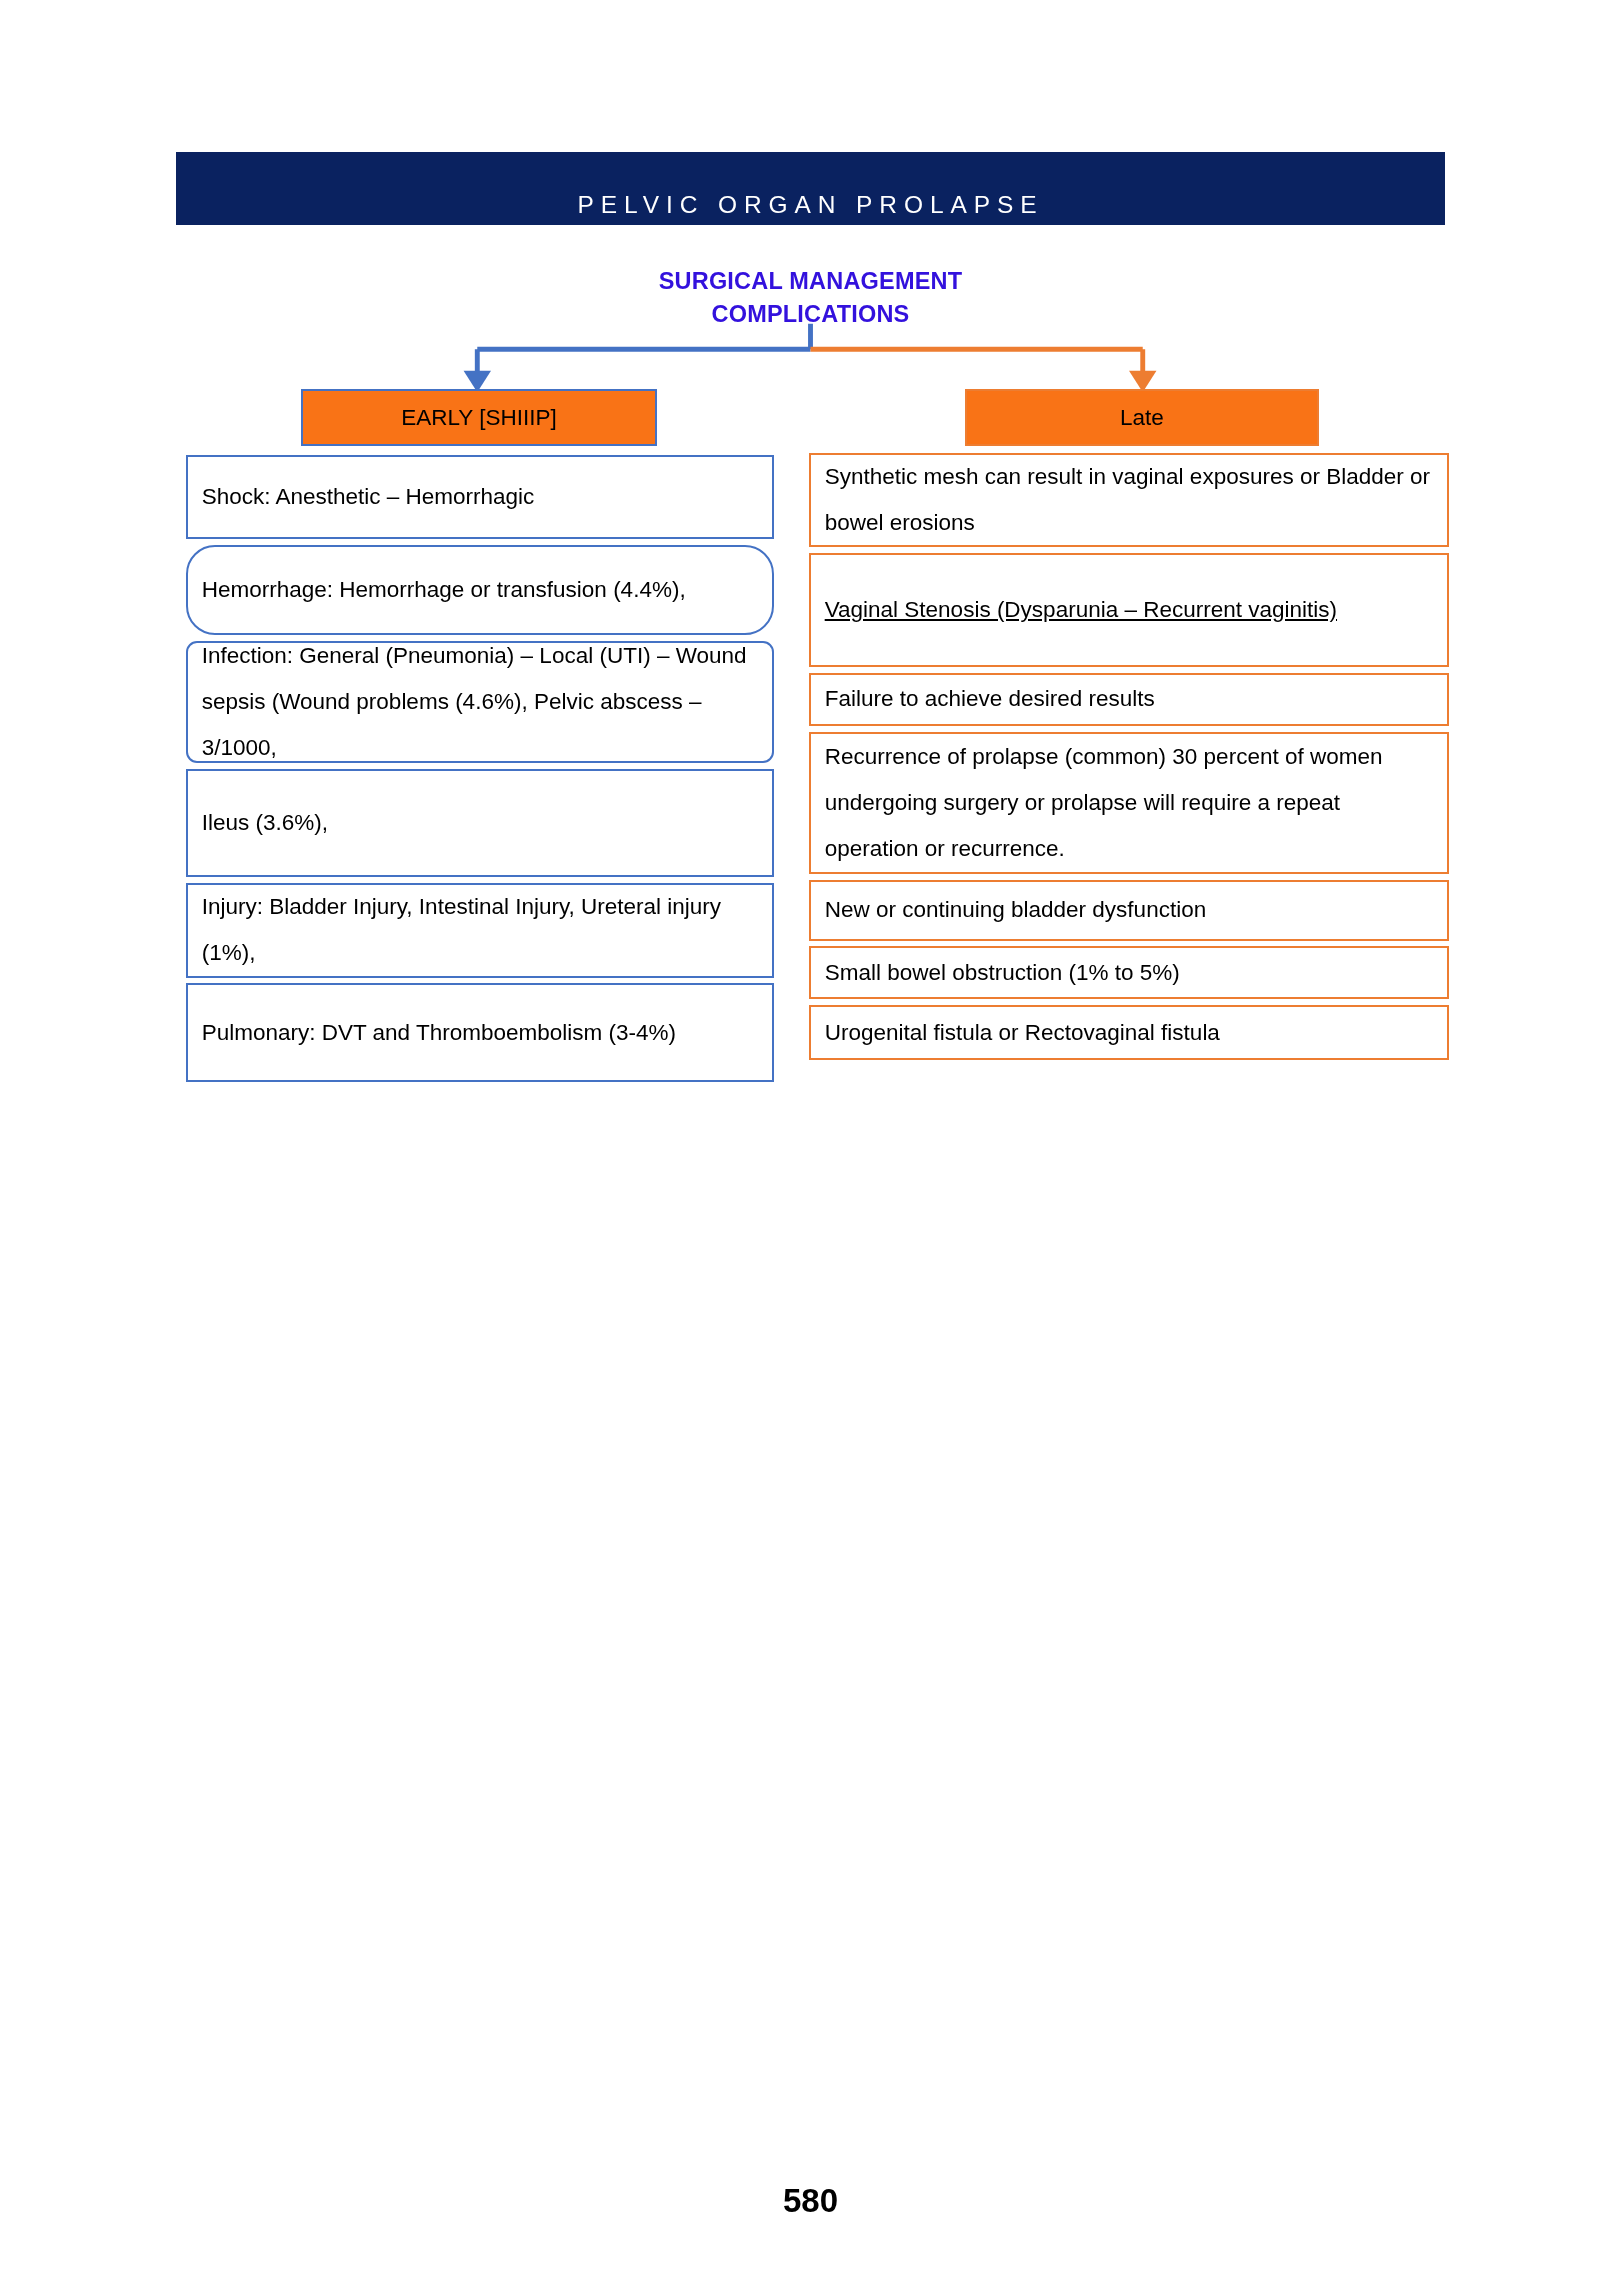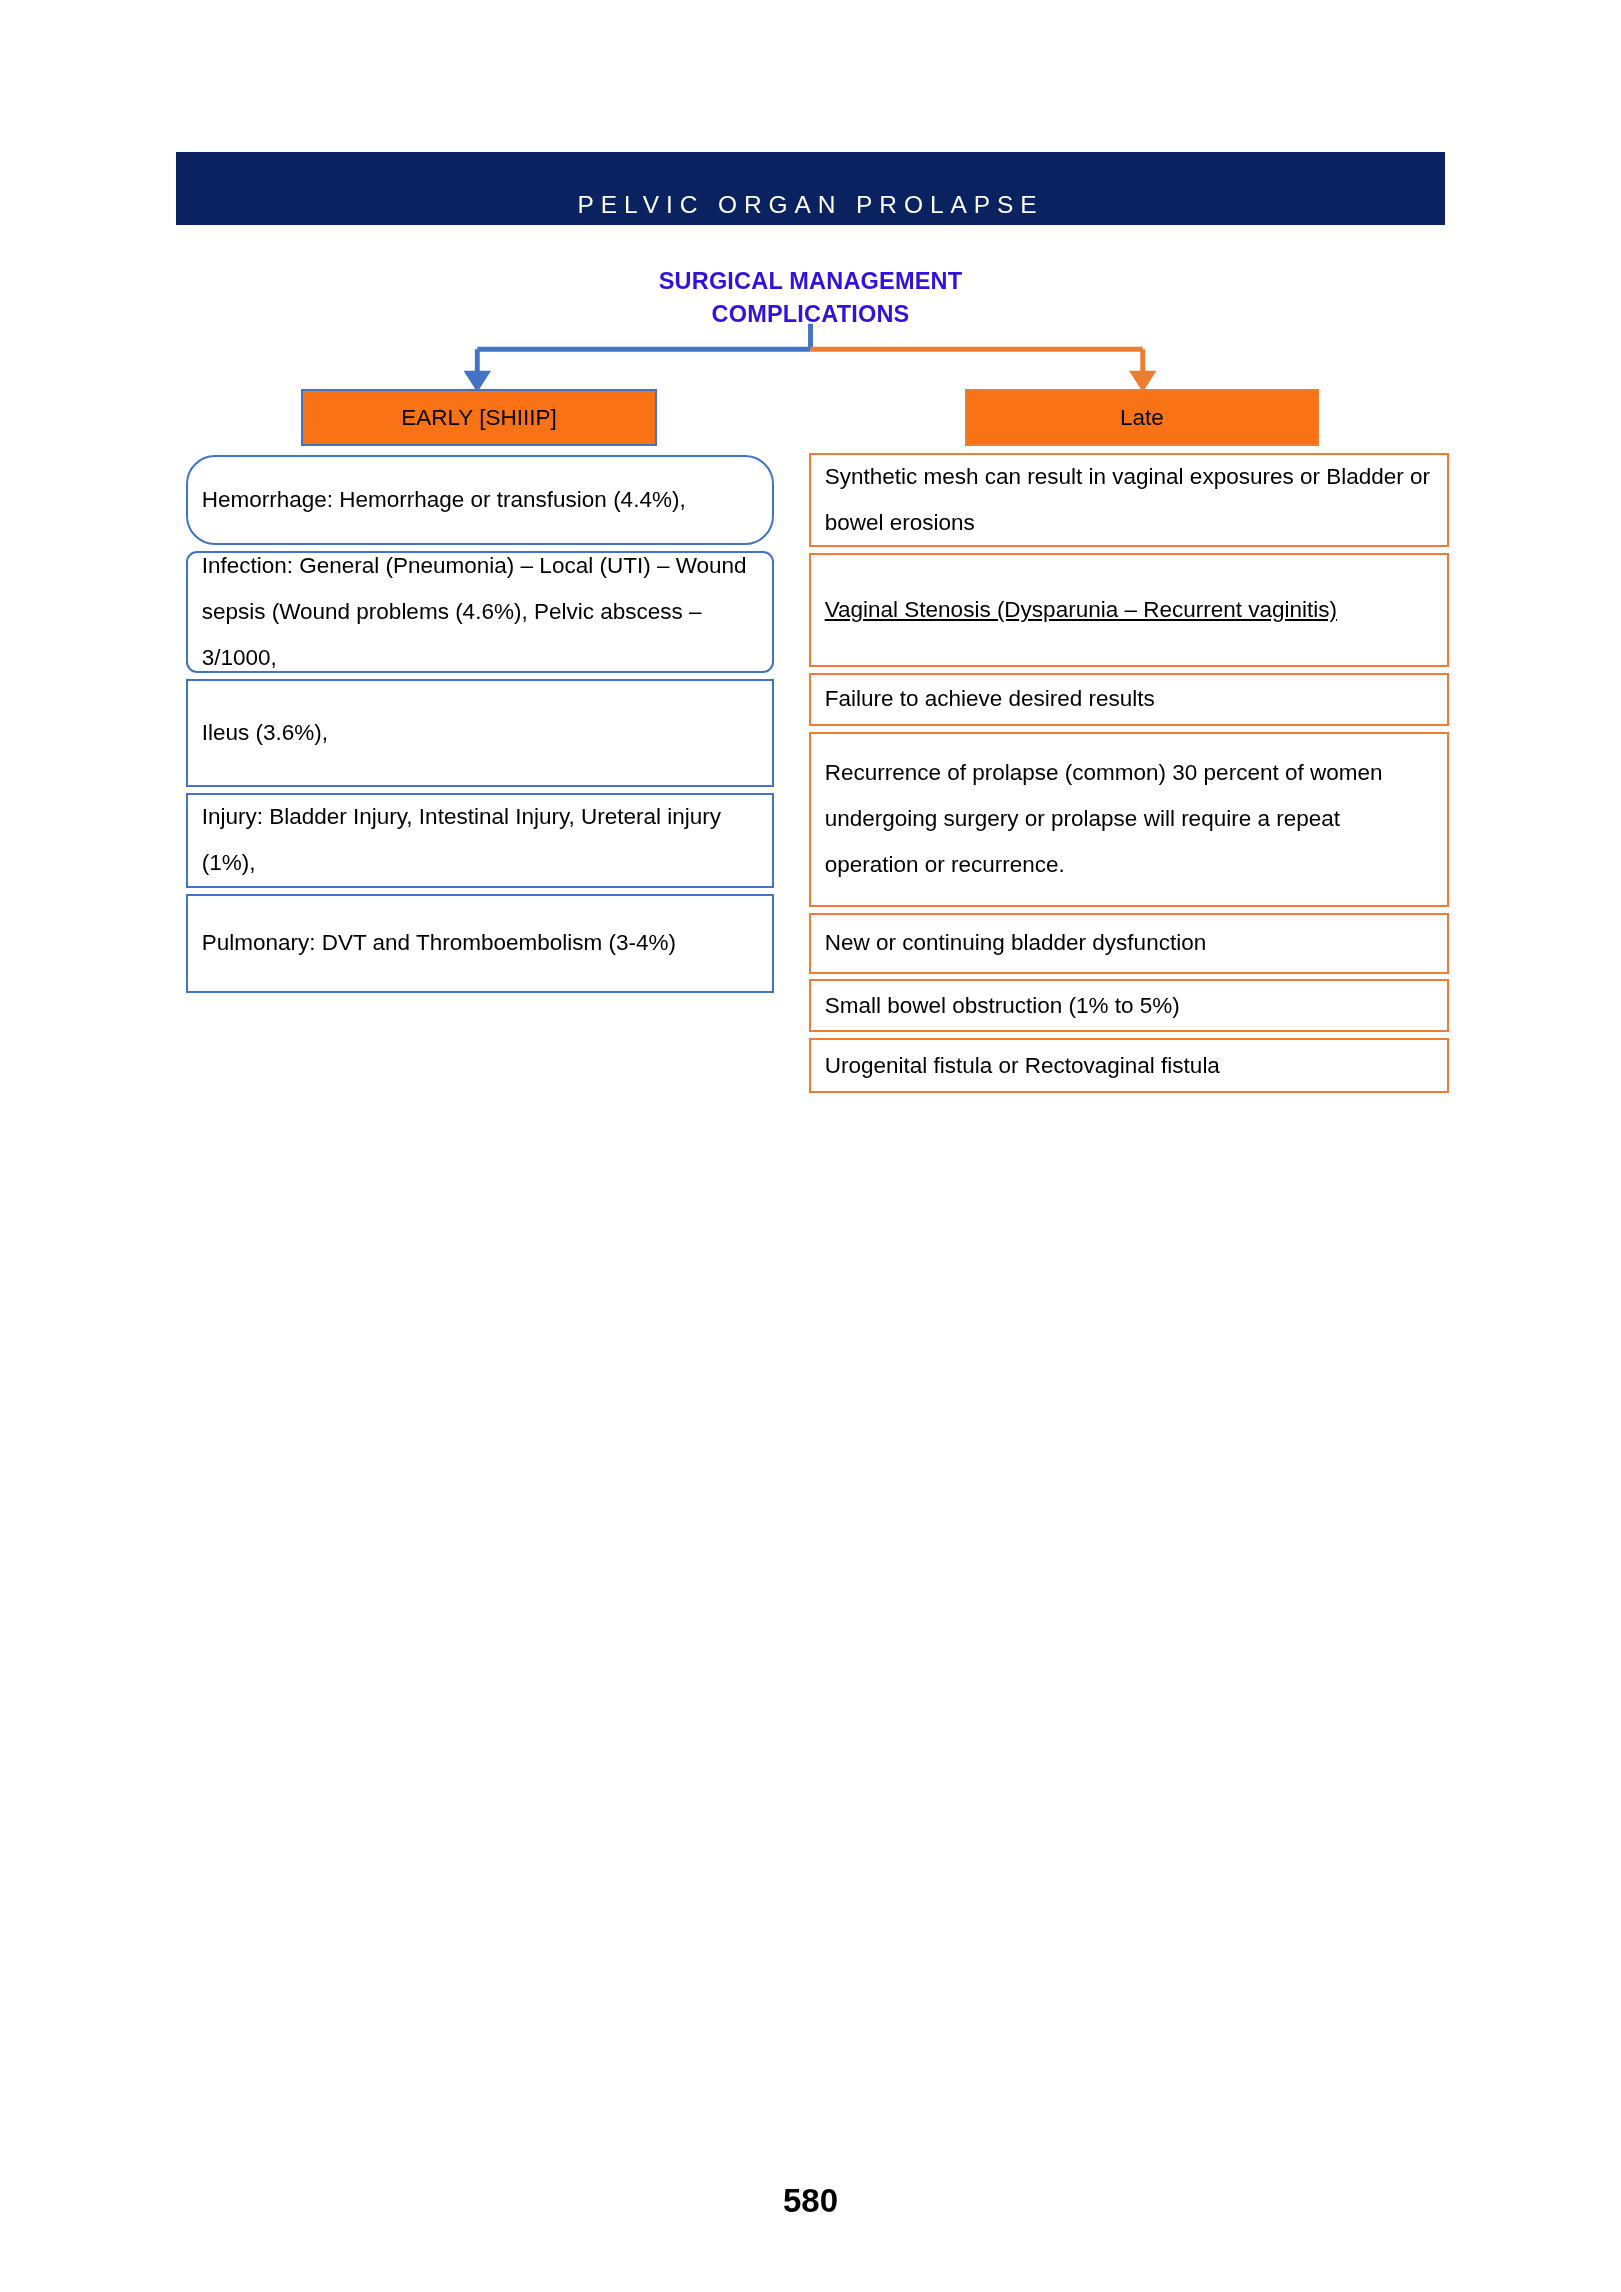--- a/index.html
+++ b/index.html
@@ -135,20 +135,23 @@
 </svg>
 
 <div class="node node-early">
   <span>EARLY [SHIIIP]</span>
 </div>
 <div class="node node-late">
   <span>Late</span>
 </div>
 
 <div class="col col-early" id="col-early">
+    <div class="item" style="height: 84px;">
+      <span class="item-text">Shock: Anesthetic – Hemorrhagic</span>
+    </div>
     <div class="item" style="height: 90px; border-radius: 29px;">
       <span class="item-text">Hemorrhage: Hemorrhage or transfusion (4.4%),</span>
     </div>
     <div class="item" style="height: 122px; border-radius: 11px;">
       <span class="item-text">Infection: General (Pneumonia) – Local (UTI) – Wound sepsis (Wound problems (4.6%), Pelvic abscess – 3/1000,</span>
     </div>
     <div class="item" style="height: 108px;">
       <span class="item-text">Ileus (3.6%),</span>
     </div>
     <div class="item" style="height: 95px;">
@@ -162,21 +165,21 @@
 <div class="col col-late" id="col-late">
     <div class="item" style="height: 94px;">
       <span class="item-text">Synthetic mesh can result in vaginal exposures or Bladder or bowel erosions</span>
     </div>
     <div class="item" style="height: 114px; text-decoration: underline;">
       <span class="item-text">Vaginal Stenosis (Dysparunia – Recurrent vaginitis)</span>
     </div>
     <div class="item" style="height: 53px; align-items: center;">
       <span class="item-text">Failure to achieve desired results</span>
     </div>
-    <div class="item" style="height: 175px;">
+    <div class="item" style="height: 142px;">
       <span class="item-text">Recurrence of prolapse (common) 30 percent of women undergoing surgery or prolapse will require a repeat operation or recurrence.</span>
     </div>
     <div class="item" style="height: 61px;">
       <span class="item-text">New or continuing bladder dysfunction</span>
     </div>
     <div class="item" style="height: 53px;">
       <span class="item-text">Small bowel obstruction (1% to 5%)</span>
     </div>
     <div class="item" style="height: 55px;">
       <span class="item-text">Urogenital fistula or Rectovaginal fistula</span>

